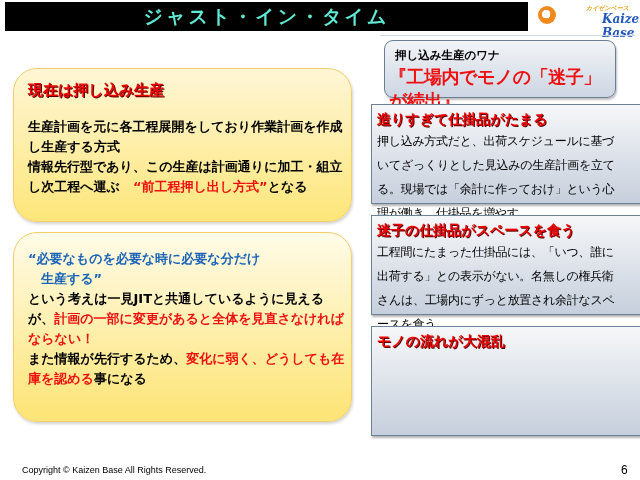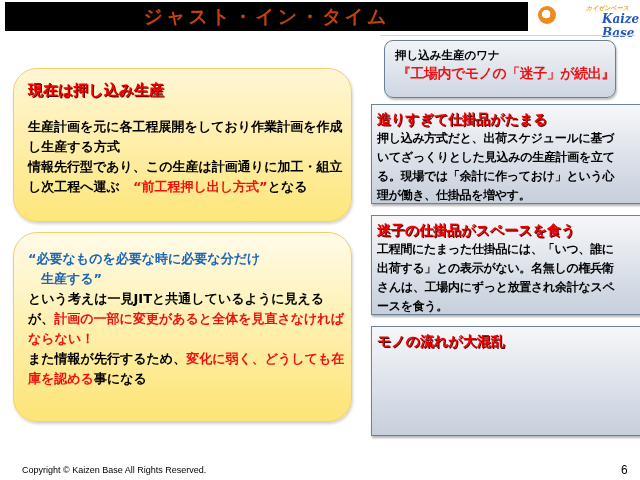--- a/index.html
+++ b/index.html
@@ -1,53 +1,53 @@
 <!DOCTYPE html>
 <html><head>
 <meta charset="utf-8">
 <style>
   html, body { margin:0; padding:0; }
   body { width:640px; height:480px; position:relative; background:#ffffff; overflow:hidden;
          font-family:"DejaVu Sans", sans-serif; color:#000; }
   .title-bar { position:absolute; left:5px; top:2px; width:523px; height:29px; background:#000;
                display:flex; align-items:center; justify-content:center; }
-  .title-text { color:#c2410c; font-size:19px; font-weight:bold; letter-spacing:3px; }
+  .title-text { color:#5eead4; font-size:19px; font-weight:bold; letter-spacing:3px; }
   .logo { position:absolute; left:536px; top:3px; width:100px; height:26px; }
   .logo-gear { position:absolute; left:2px; top:3px; width:18px; height:18px; border-radius:50%;
                background:radial-gradient(circle at 45% 45%, #ffffff 0 30%, #f08a1e 32% 100%); }
   .logo-sub { position:absolute; left:50px; top:1px; font-size:6px; color:#f0a020; font-weight:bold; font-style:italic; }
   .logo-main { position:absolute; left:22px; top:9px; font-size:12px; color:#2255bb; font-weight:bold; font-style:italic; font-family:"DejaVu Serif", serif;margin-left:44px; }
   .rule { position:absolute; left:380px; top:35px; width:255px; height:1px; background:#cfd8e0; }
 
   .callout { position:absolute; left:384px; top:40px; width:230px; height:56px; border-radius:9px;
              background:linear-gradient(#f2f4f7, #cdd6e3); border:1px solid #6a7f94;
              box-shadow:1px 2px 2px rgba(0,0,0,.25); }
   .callout-line1 { position:absolute; left:10px; top:7px; font-size:11.5px; font-weight:bold; }
-  .callout-line2 { position:absolute; left:12px; top:24px; font-size:14px; font-weight:bold; color:#ee1111; letter-spacing:-0.5px;font-family:Liberation Serif, serif; }
+  .callout-line2 { position:absolute; left:4px; top:24px; font-size:18px; font-weight:bold; color:#ee1111; letter-spacing:-0.5px;font-family:Liberation Serif, serif; }
 
   .ybox { position:absolute; left:13px; width:337px; border-radius:24px;
           background:linear-gradient(#fff6d6, #fde67a); border:1px solid #f2cf6a;
           box-shadow:1px 2px 3px rgba(0,0,0,.18);text-decoration:underline; }
   .ybox1 { top:68px; height:152px; }
   .ybox2 { top:232px; height:188px; background:linear-gradient(#fffbe8, #fde57a 95%); }
   .ybox-heading { position:absolute; left:14px; top:12px; font-size:15px; font-weight:bold; color:#ee0000;
                   text-shadow:1px 1px 0 #5a0000; }
   .ybox-body { position:absolute; left:14px; top:48px; width:318px; font-size:13px; font-weight:bold; line-height:20px; }
   .ybox2 .ybox-body { top:16px; }
   .red { color:#ee1111; }
   .blue { color:#1b64b8; }
 
   .gbox { position:absolute; left:371px; width:256px; background:linear-gradient(#f6f7f9, #c6cfdc);
           border:1px solid #6d8197; box-shadow:1px 2px 2px rgba(0,0,0,.3);padding-left:24px; }
   .gbox1 { top:104px; height:98px; }
   .gbox2 { top:215px; height:98px; }
   .gbox3 { top:326px; height:108px; }
   .gbox-heading { position:absolute; left:5px; top:6px; font-size:14px; font-weight:bold; color:#ee0000;
                   text-shadow:1px 1px 0 #5a0000; }
-  .gbox-body { position:absolute; left:5px; top:24px; width:248px; font-size:12px; font-weight:bold; line-height:19px; letter-spacing:-0.3px; }
+  .gbox-body { position:absolute; left:5px; top:24px; width:248px; font-size:12px; font-weight:normal; line-height:24px; letter-spacing:-0.3px; }
 
   .footer-copy { position:absolute; left:22px; top:465px; font-size:9px; font-family:"Liberation Sans", sans-serif; }
   .footer-page { position:absolute; left:621px; top:463px; font-size:12px; font-family:"Liberation Sans", sans-serif; }
 </style>
 </head>
 <body>
 
 <div class="title-bar">
   <span class="title-text">ジャスト・イン・タイム</span>
 </div>

